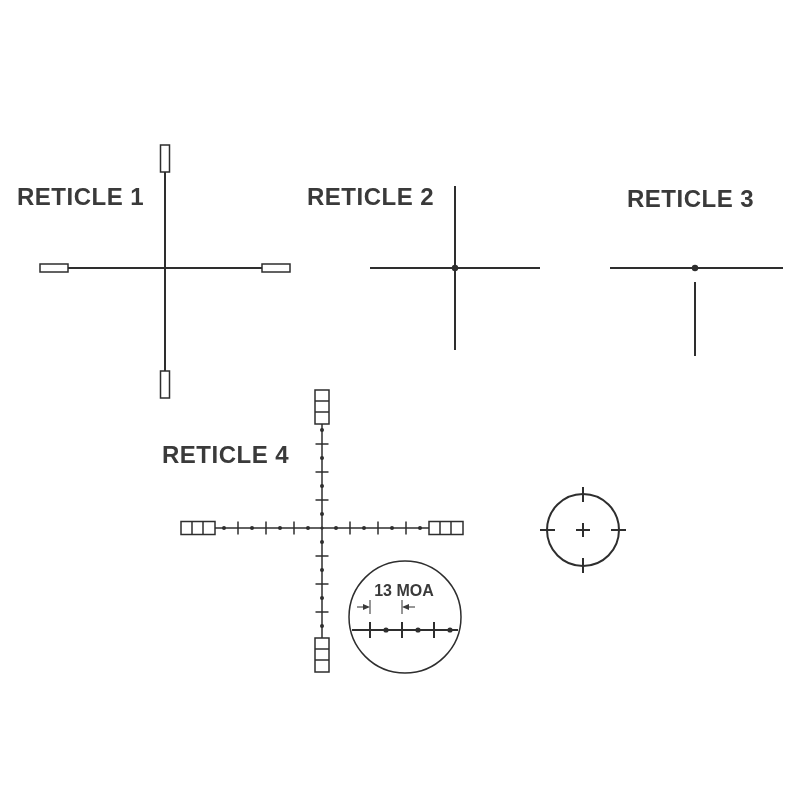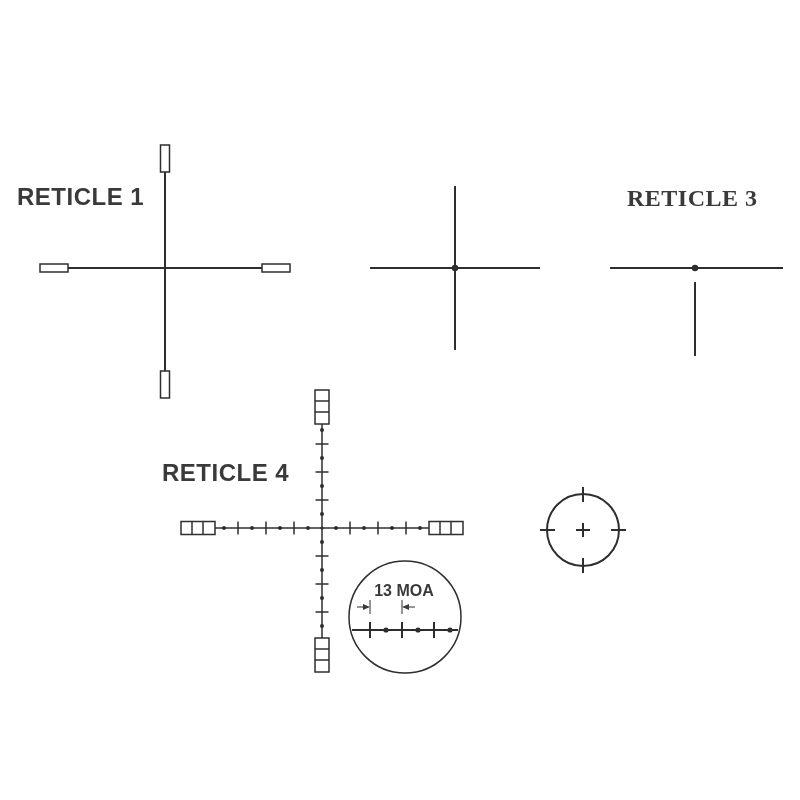--- a/index.html
+++ b/index.html
@@ -28,22 +28,23 @@
     font-size:16px;font-weight:bold;fill:#3a3a3a;
   }
   .arrowhead{fill:#3a3a3a;stroke:none;}
 </style>
 </head>
 <body>
 
 <div class="stage">
 
   <div class="reticle-label" style="left:17px;top:183px;">RETICLE 1</div>
-  <div class="reticle-label" style="left:627px;top:185px;font-family:Liberation Serif, serif;">RETICLE 3</div>
-  <div class="reticle-label" style="left:162px;top:459px;text-align:center;">RETICLE 4</div>
+  <div class="reticle-label" style="left:307px;top:183px;">RETICLE 2</div>
+  <div class="reticle-label" style="left:627px;top:185px;">RETICLE 3</div>
+  <div class="reticle-label" style="left:162px;top:441px;text-align:center;">RETICLE 4</div>
 
   <svg class="canvas" width="800" height="800" viewBox="0 0 800 800">
 
     <g>
       <line class="ln w2" x1="68" y1="268" x2="262" y2="268"></line>
       <line class="ln w2" x1="165" y1="172" x2="165" y2="371"></line>
       <rect class="ln w1" x="40" y="264" width="28" height="8"></rect>
       <rect class="ln w1" x="262" y="264" width="28" height="8"></rect>
       <rect class="ln w1" x="160.5" y="145" width="9" height="27"></rect>
       <rect class="ln w1" x="160.5" y="371" width="9" height="27"></rect>

